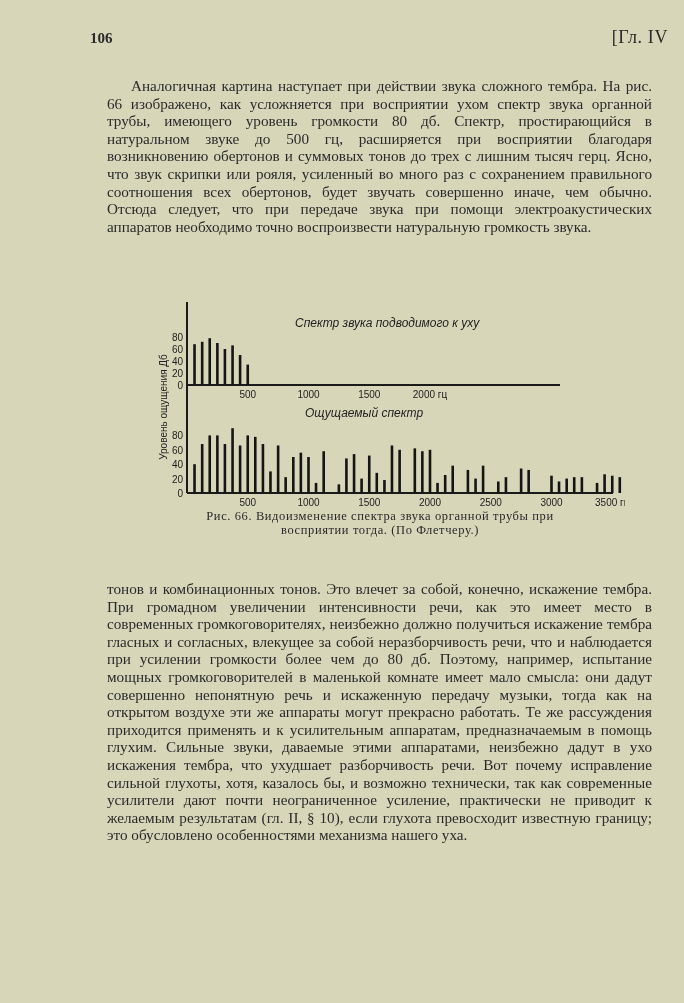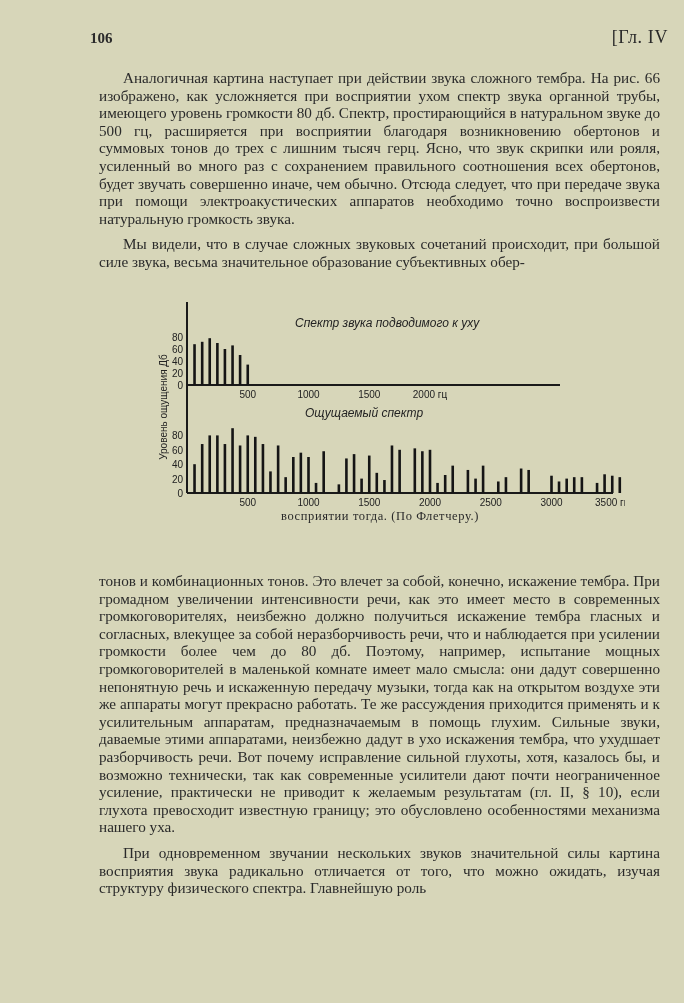--- a/index.html
+++ b/index.html
@@ -16,21 +16,21 @@
     display: flex; justify-content: space-between; align-items: baseline;
     font-size: 12px; letter-spacing: 0.6px;
   }
   .header .pnum { font-size: 15px; font-weight: bold; letter-spacing: 0; }
   .header .rtitle { font-variant: small-caps; font-size: 11.5px; letter-spacing: 1.2px; margin-left: 14px; flex: 1; }
   .header .chap { font-size: 18px; }
   .text {
     position: absolute; left: 91px; width: 577px;
     font-size: 15.2px; line-height: 17.6px; text-align: justify;
   }
-  .text p { margin: 8px; text-indent: 24px; }
+  .text p { margin: 16px; text-indent: 24px; }
   .text p.cont { text-indent: 0; }
   .t1 { top: 61px; }
   .t2 { top: 564px; }
   .figure { position: absolute; left: 155px; top: 297px; width: 470px; height: 250px; }
   .figure svg { position: absolute; left: 0; top: 0; }
   .caption {
     position: absolute; left: 150px; top: 509px; width: 460px;
     font-size: 12.5px; line-height: 14px; text-align: center; letter-spacing: 0.6px;
   }
   .lbl { font-family: "Liberation Sans", "DejaVu Sans", sans-serif; }
@@ -39,21 +39,20 @@
 <body>
 
 <div class="page">
   <div class="header">
     <span class="pnum">106</span>
     <span class="chap">[Гл. IV</span>
   </div>
 
   <div class="text t1">
     <p>Аналогичная картина наступает при действии звука сложного тембра. На рис. 66 изображено, как усложняется при восприятии ухом спектр звука органной трубы, имеющего уровень громкости 80 дб. Спектр, простирающийся в натуральном звуке до 500 гц, расширяется при восприятии благодаря возникновению обертонов и суммовых тонов до трех с лишним тысяч герц. Ясно, что звук скрипки или рояля, усиленный во много раз с сохранением правильного соотношения всех обертонов, будет звучать совершенно иначе, чем обычно. Отсюда следует, что при передаче звука при помощи электроакустических аппаратов необходимо точно воспроизвести натуральную громкость звука.</p>
-    <p>Мы видели, что в случае сложных звуковых сочетаний происходит, при большой силе звука, весьма значительное образование субъективных обер-</p>
   </div>
 
   <div class="figure">
     <svg id="fig" width="470" height="210">
         <line x1="32" y1="5" x2="32" y2="88" stroke="#1a1a1a" stroke-width="2"></line>
         <line x1="32" y1="88" x2="405" y2="88" stroke="#1a1a1a" stroke-width="2"></line>
         <text x="28" y="92" font-size="10" text-anchor="end" class="lbl" fill="#222">0</text>
         <text x="28" y="80" font-size="10" text-anchor="end" class="lbl" fill="#222">20</text>
         <text x="28" y="68" font-size="10" text-anchor="end" class="lbl" fill="#222">40</text>
         <text x="28" y="56" font-size="10" text-anchor="end" class="lbl" fill="#222">60</text>
@@ -134,20 +133,20 @@
         <text x="275" y="209" font-size="10" text-anchor="middle" class="lbl" fill="#222">2000</text>
         <text x="335.75" y="209" font-size="10" text-anchor="middle" class="lbl" fill="#222">2500</text>
         <text x="396.5" y="209" font-size="10" text-anchor="middle" class="lbl" fill="#222">3000</text>
         <text x="457.25" y="209" font-size="10" text-anchor="middle" class="lbl" fill="#222">3500 гц</text>
         <text x="150" y="120" font-size="12" font-style="italic" class="lbl" fill="#222">Ощущаемый спектр</text>
         <text x="0" y="0" font-size="10" class="lbl" fill="#222" text-anchor="middle" transform="translate(12,110) rotate(-90)">Уровень ощущения Дб</text>
       </svg>
   </div>
 
   <div class="caption">
+    <div>Рис. 66.  Видоизменение спектра звука органной трубы при</div>
     <div>восприятии тогда. (По Флетчеру.)</div>
   </div>
 
   <div class="text t2">
     <p class="cont">тонов и комбинационных тонов. Это влечет за собой, конечно, искажение тембра. При громадном увеличении интенсивности речи, как это имеет место в современных громкоговорителях, неизбежно должно получиться искажение тембра гласных и согласных, влекущее за собой неразборчивость речи, что и наблюдается при усилении громкости более чем до 80 дб. Поэтому, например, испытание мощных громкоговорителей в маленькой комнате имеет мало смысла: они дадут совершенно непонятную речь и искаженную передачу музыки, тогда как на открытом воздухе эти же аппараты могут прекрасно работать. Те же рассуждения приходится применять и к усилительным аппаратам, предназначаемым в помощь глухим. Сильные звуки, даваемые этими аппаратами, неизбежно дадут в ухо искажения тембра, что ухудшает разборчивость речи. Вот почему исправление сильной глухоты, хотя, казалось бы, и возможно технически, так как современные усилители дают почти неограниченное усиление, практически не приводит к желаемым результатам (гл. II, § 10), если глухота превосходит известную границу; это обусловлено особенностями механизма нашего уха.</p>
-    <p>При одновременном звучании нескольких звуков значительной силы картина восприятия звука радикально отличается от того, что можно ожидать, изучая структуру физического спектра. Главнейшую роль</p>
   </div>
 </div>
 
 </body></html>

